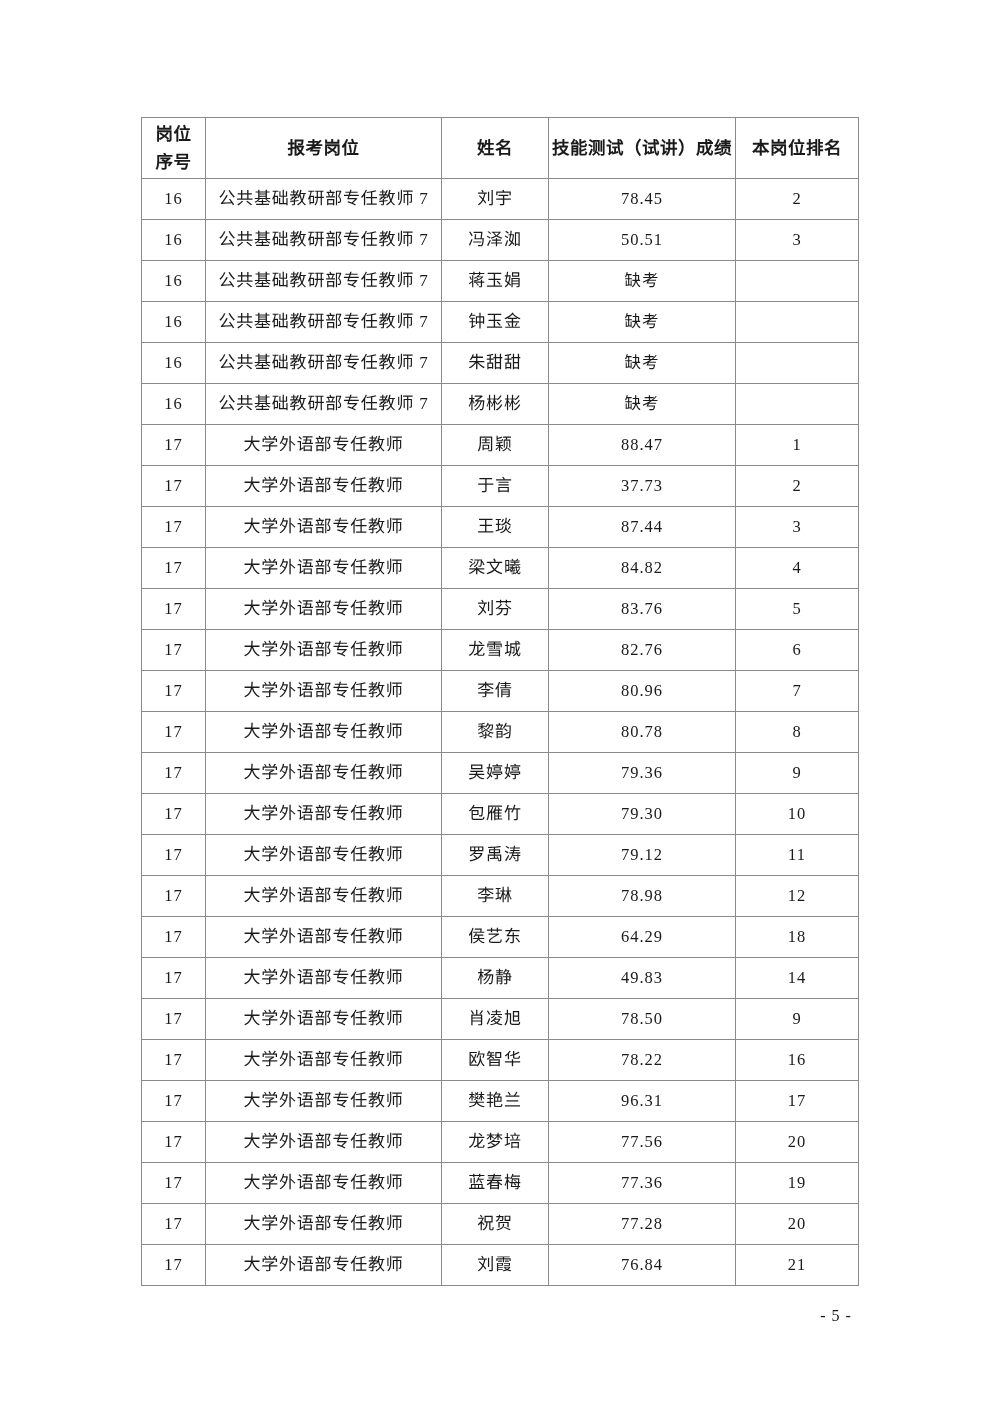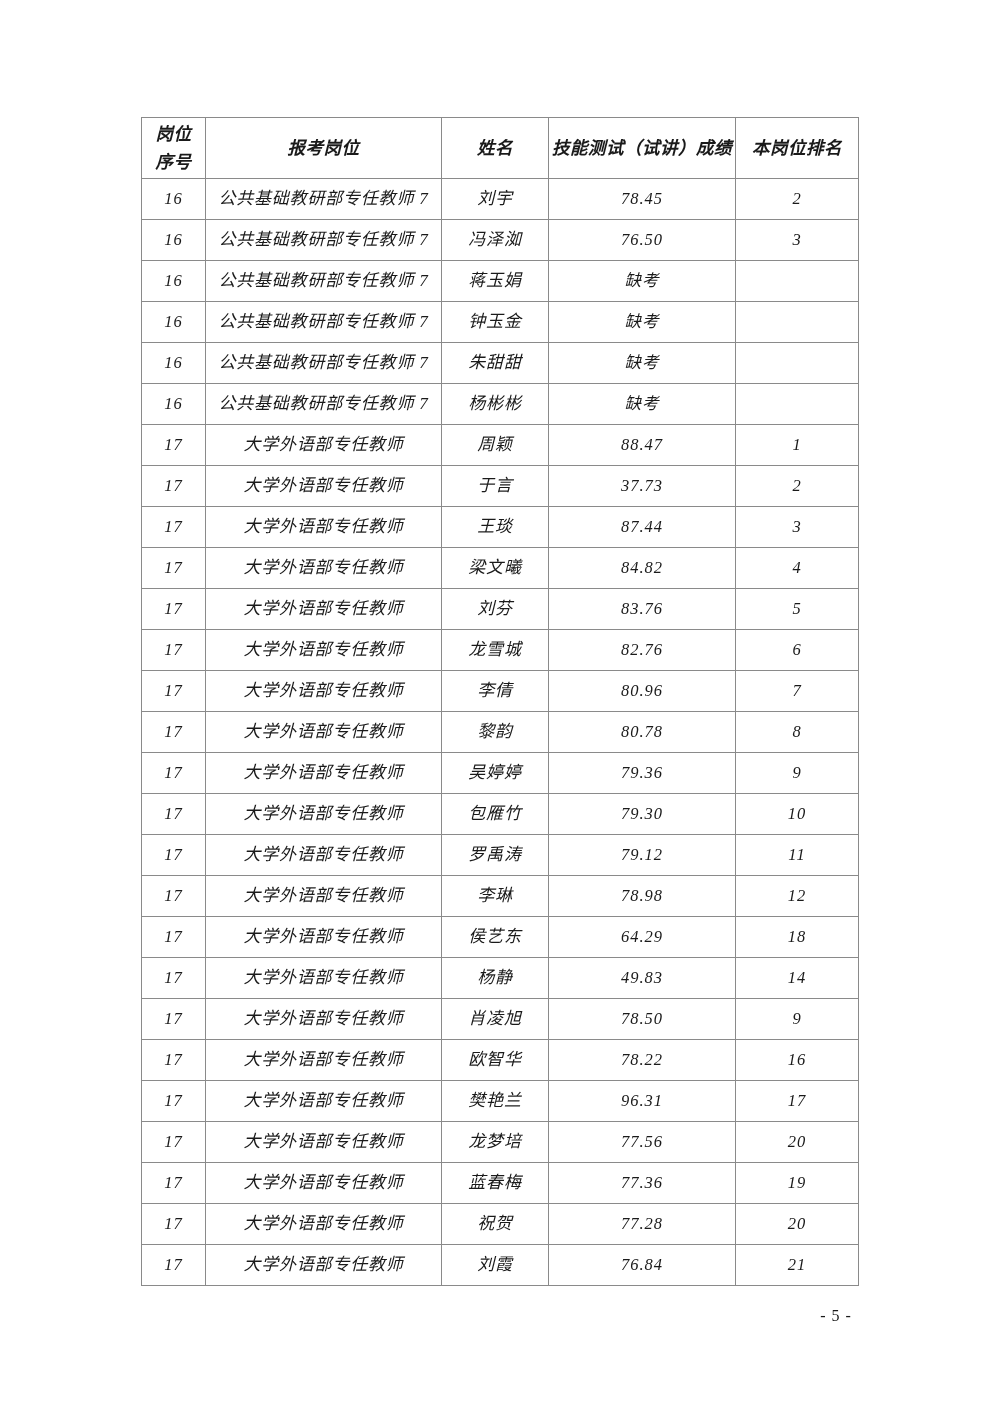--- a/index.html
+++ b/index.html
@@ -31,21 +31,20 @@
     left: 141px;
     top: 117px;
     width: 717px;
   }
 
   table.score-table {
     border-collapse: collapse;
     table-layout: fixed;
     width: 717px;
     background: #22c55e;
-    font-style: italic;
   }
 
   table.score-table th,
   table.score-table td {
     border: 1px solid #8a8a8a;
     text-align: center;
     vertical-align: middle;
     padding: 0;
     color: #1a1a1a;
     background: #ffffff;
@@ -139,21 +138,21 @@
             <td class="cell-seq">16</td>
             <td class="cell-post">公共基础教研部专任教师 7</td>
             <td class="cell-name">刘宇</td>
             <td class="cell-score">78.45</td>
             <td class="cell-rank">2</td>
           </tr>
           <tr>
             <td class="cell-seq">16</td>
             <td class="cell-post">公共基础教研部专任教师 7</td>
             <td class="cell-name">冯泽洳</td>
-            <td class="cell-score">76.50</td>
+            <td class="cell-score">50.51</td>
             <td class="cell-rank">3</td>
           </tr>
           <tr>
             <td class="cell-seq">16</td>
             <td class="cell-post">公共基础教研部专任教师 7</td>
             <td class="cell-name">蒋玉娟</td>
             <td class="cell-score">缺考</td>
             <td class="cell-rank"></td>
           </tr>
           <tr>

